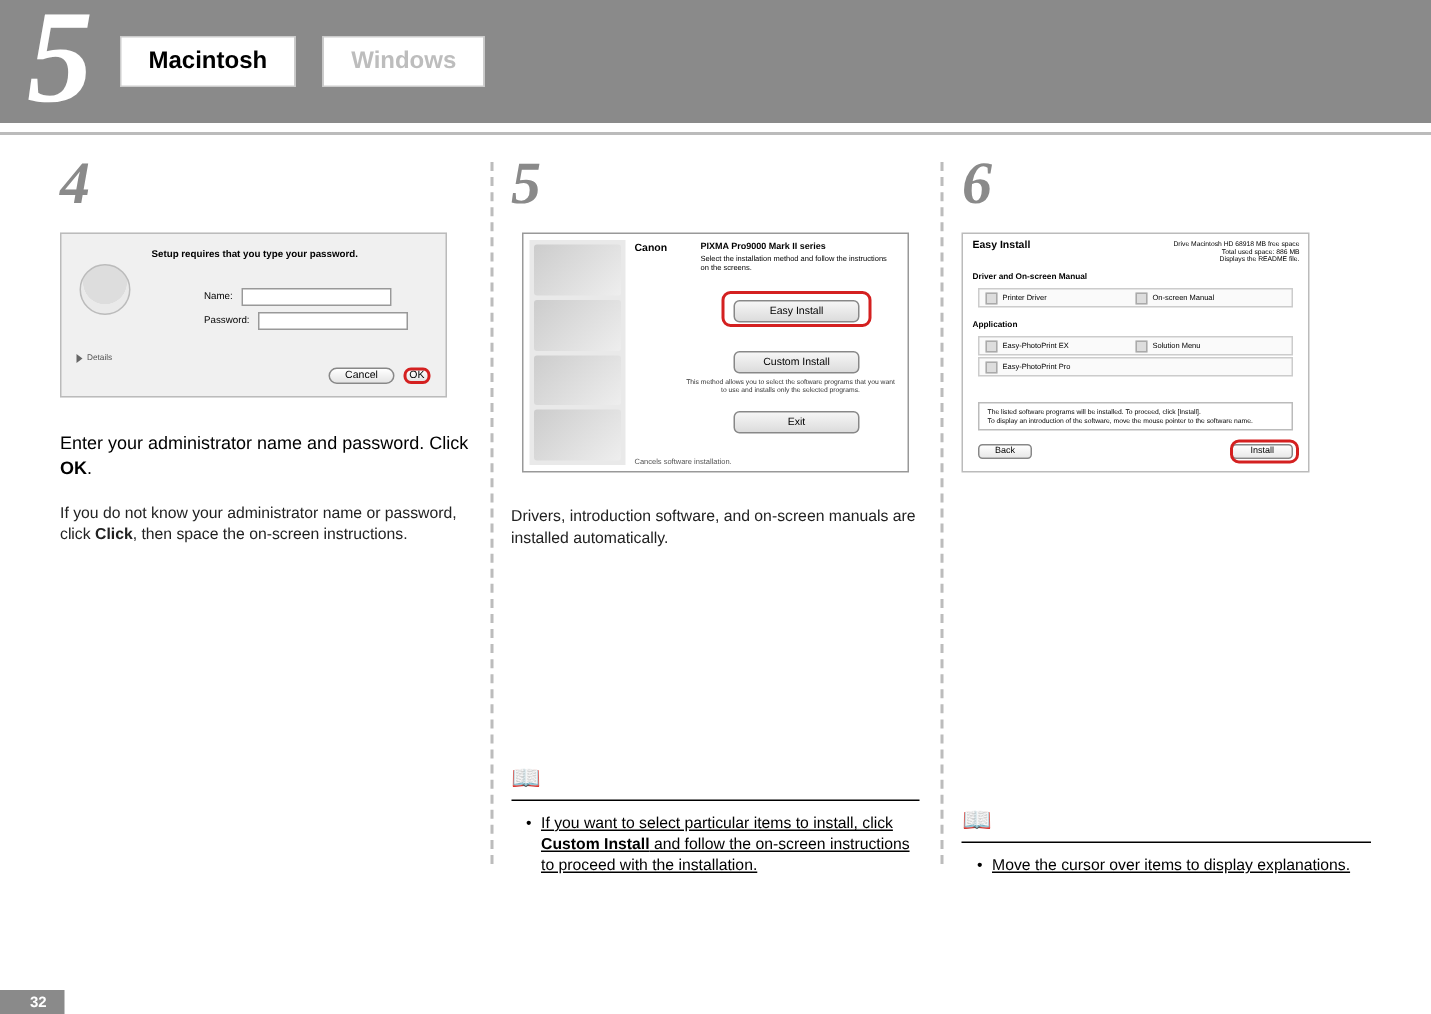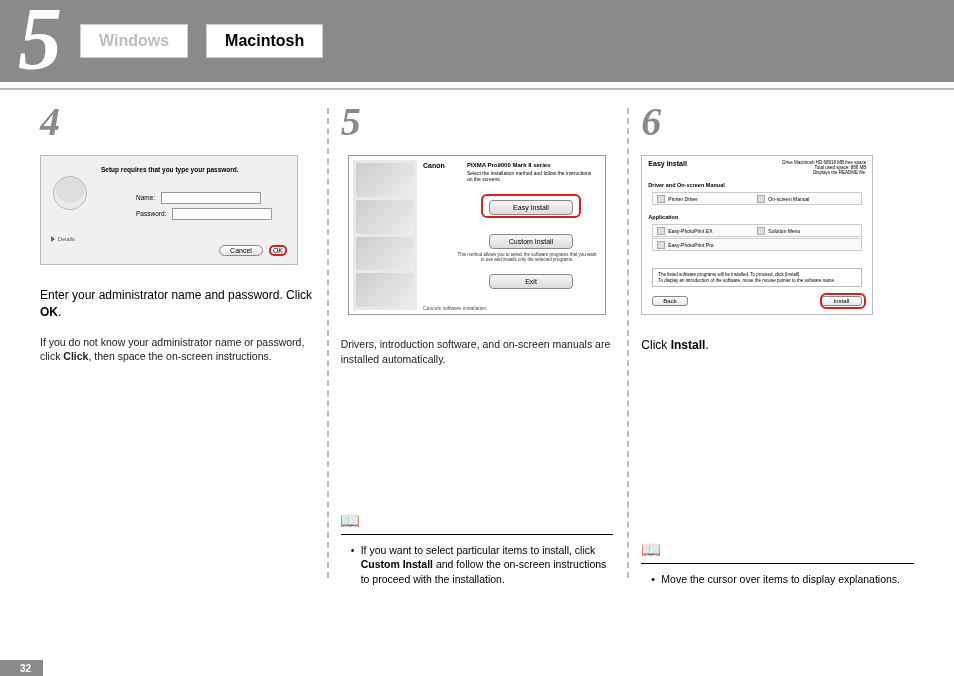--- a/index.html
+++ b/index.html
@@ -75,35 +75,35 @@
   .installbtn{position:absolute; right:10px; bottom:8px; font-size:6px; padding:1px 12px; border:1px solid #888; border-radius:3px; background:linear-gradient(#fff,#e8e8e8);}
   .red-install{position:absolute; right:6px; bottom:5px; width:46px; height:16px;}
 
   
   .body-text { font-size: 12px; line-height: 1.4; margin-bottom: 14px;}
   .small-text { font-size: 10.5px; line-height: 1.4; color:#222;}
 
   .note-block { position:absolute; left:14px; right:14px; bottom:-218px; }
   .note-icon { font-size:16px; letter-spacing:-3px; }
   .note-rule { border:none; border-top:1px solid #000; margin:4px 0 8px 0; }
-  .bullets { list-style: none; padding-left: 10px; }
+  .bullets { list-style: none; padding-left: 10px; text-decoration: underline; }
   .bullets li { font-size: 10.5px; line-height:1.35; position:relative; padding-left:10px;}
   .bullets li::before{content:"•"; position:absolute; left:0;}
 
   .page-number { position:absolute; left:0; bottom:0; background:#8a8a8a; color:#fff;
                  font-size:10px; font-weight:700; padding:3px 12px 2px 20px;}
 </style>
 </head>
 <body>
 <div class="page">
 
   <div class="topbar">
     <div class="big-num">5</div>
+    <div class="os-tab active">Macintosh</div>
     <div class="os-tab inactive">Windows</div>
-    <div class="os-tab active">Macintosh</div>
   </div>
   <div class="divider"></div>
 
   <div class="cols">
 
     <div class="col" style="position:relative;">
       <div class="step-num">4</div>
 
       <div class="shot shot4">
         <div class="lock-icon"></div>
@@ -210,23 +210,20 @@
         </div>
         <div class="msgbox">
           <div>The listed software programs will be installed. To proceed, click [Install].</div>
           <div>To display an introduction of the software, move the mouse pointer to the software name.</div>
         </div>
         <div class="backbtn">Back</div>
         <div class="installbtn">Install</div>
         <div class="red-around red-install"></div>
       </div>
 
-      <p class="body-text">
-        <span>Click </span><b>Install</b><span>.</span>
-      </p>
 
       <div class="note-block">
         <span class="note-icon">📖</span>
         <hr class="note-rule">
         <ul class="bullets">
           <li>Move the cursor over items to display explanations.</li>
         </ul>
       </div>
     </div>
 

